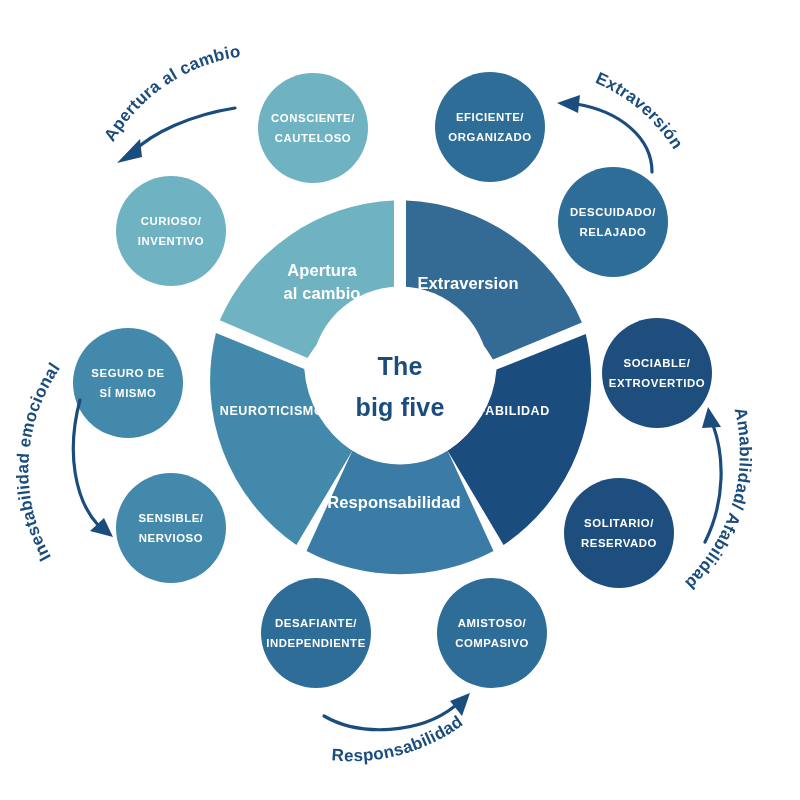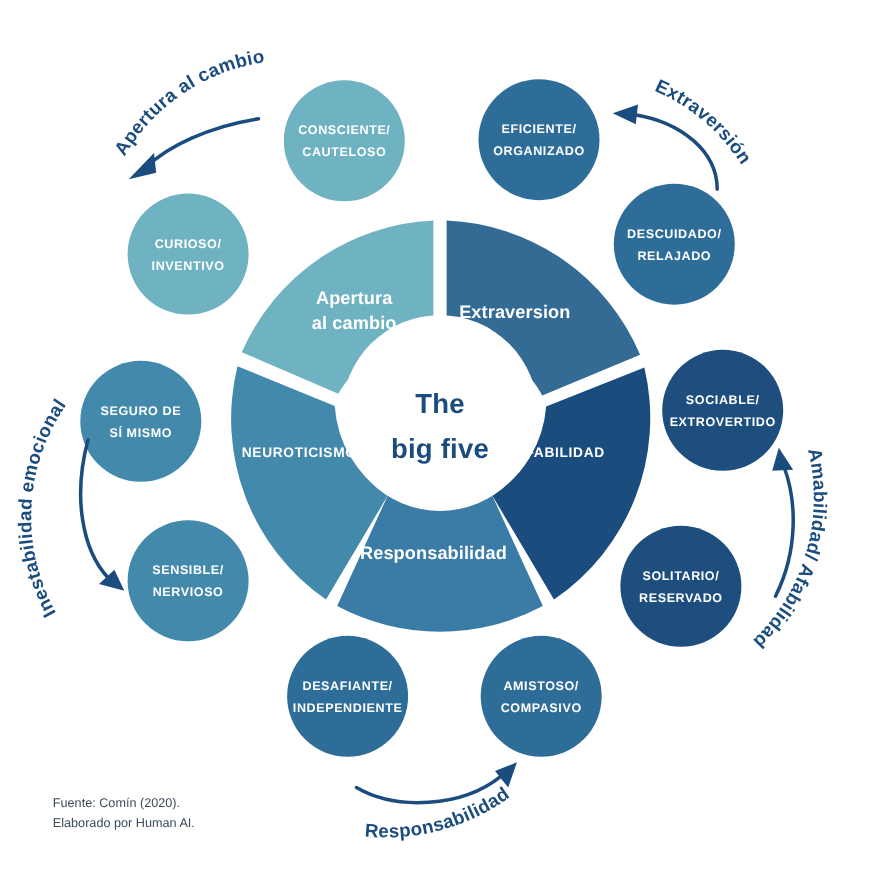--- a/index.html
+++ b/index.html
@@ -234,16 +234,14 @@
     <g>
       <path class="arc-path" d="M 80 400 C 66 452 75 500 98 525"></path>
       <polygon class="arrow-head" points="113,537 90,531 104,518"></polygon>
     </g>
     <text class="arc-label">
       <textPath href="#tp-inestabilidad" startOffset="50%" text-anchor="middle">Inestabilidad emocional</textPath>
     </text>
 
   </svg>
 
-  <div class="source-note">Fuente: Comín (2020).
-Elaborado por Human AI.</div>
 
 </div>
 
 </body></html>

